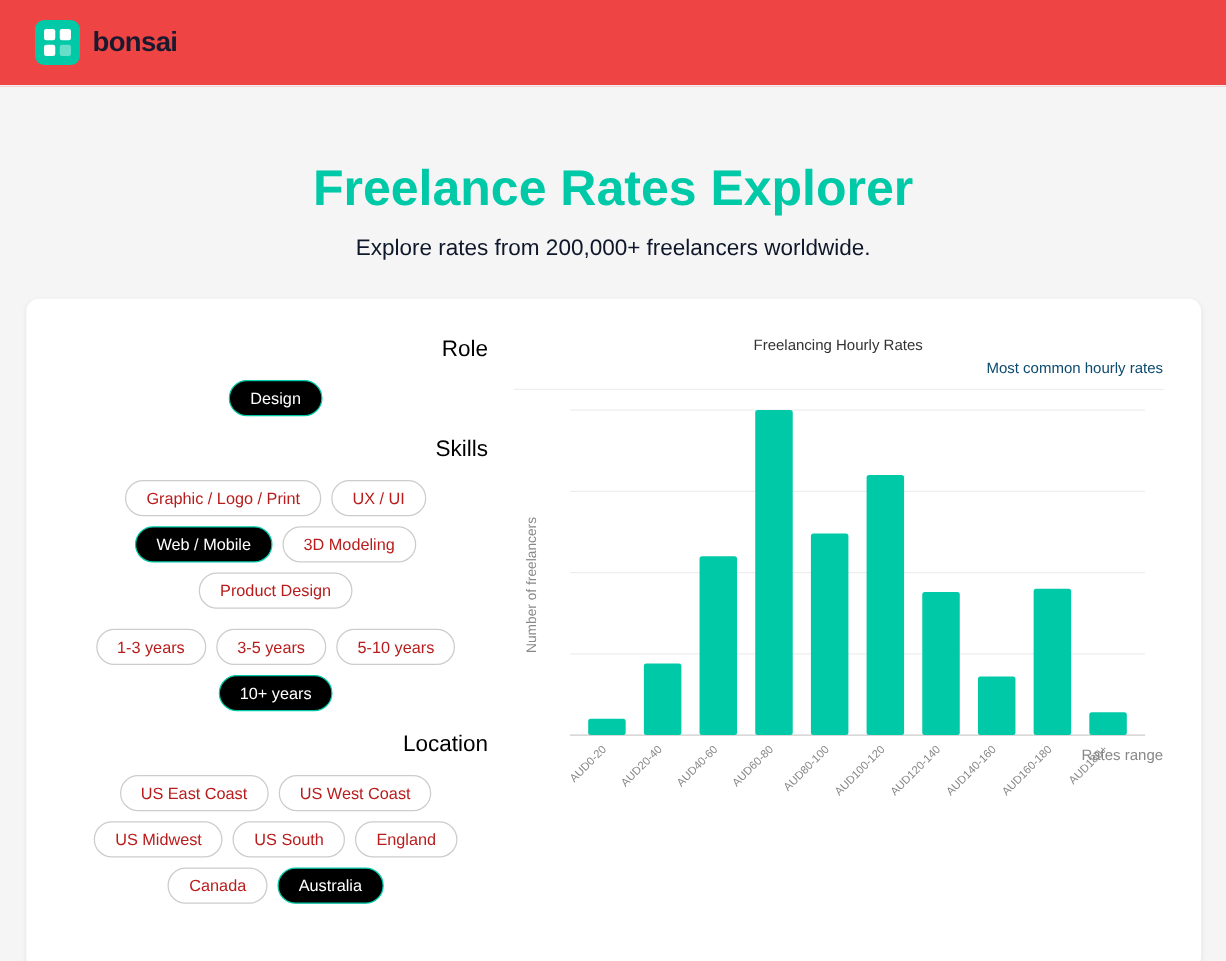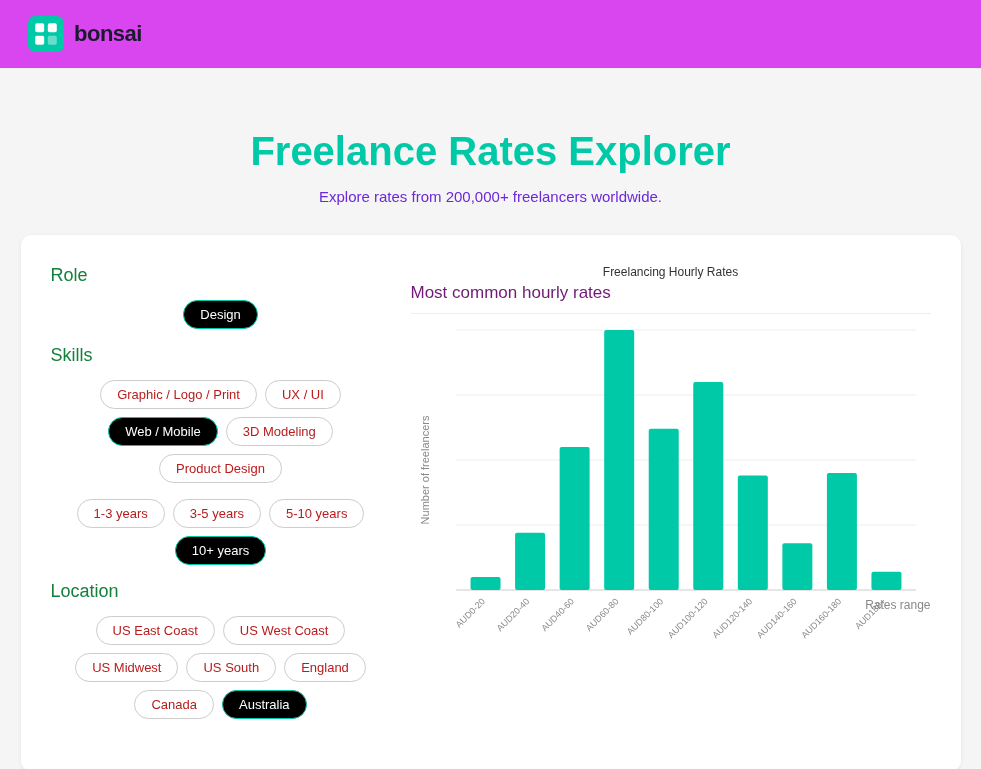--- a/index.html
+++ b/index.html
@@ -2,21 +2,21 @@
 <html><head>
   <meta charset="utf-8">
   <style>
     * { box-sizing: border-box; margin: 0; padding: 0; }
     body {
       background: #f5f5f5;
       font-family: -apple-system, BlinkMacSystemFont, 'Segoe UI', sans-serif;
       color: #333;
     }
     header {
-      background: #d946ef;
+      background: #ef4444;
       padding: 16px 28px;
       display: flex;
       align-items: center;
       border-bottom: 1px solid #eee;
     }
     .logo-wrap {
       display: flex;
       align-items: center;
       gap: 10px;
     }
@@ -34,45 +34,45 @@
       text-align: center;
       padding: 60px 20px 30px;
     }
     .hero-title {
       font-size: 40px;
       font-weight: 700;
       color: #00c9a7;
       margin-bottom: 14px;
     }
     .hero-sub {
-      font-size: 15px;
-      color: #6d28d9;
+      font-size: 18px;
+      color: #0f172a;
     }
     .card {
       background: #fff;
       border-radius: 10px;
       margin: 0 auto 40px;
       max-width: 940px;
       padding: 30px 30px 36px;
       box-shadow: 0 1px 4px rgba(0,0,0,0.07);
       display: flex;
       gap: 20px;
     }
     .left-panel {
       width: 340px;
       flex-shrink: 0;
     }
     .right-panel {
       flex: 1;
     }
     .section-title {
-      text-align: left;
+      text-align: right;
       font-size: 18px;
       font-weight: 500;
-      color: #15803d;
+      color: #000000;
       margin-bottom: 14px;
     }
     .pill-group {
       display: flex;
       flex-wrap: wrap;
       gap: 8px;
       justify-content: center;
       margin-bottom: 16px;
     }
     .pill {
@@ -96,23 +96,23 @@
       color: #00c9a7;
     }
     .chart-title {
       font-size: 12px;
       font-weight: 400;
       color: #333;
       text-align: center;
       margin-bottom: 4px;
     }
     .chart-sub {
-      font-size: 17px;
-      color: #701a75;
-      text-align: left;
+      font-size: 12px;
+      color: #0c4a6e;
+      text-align: right;
       margin-bottom: 10px;
     }
     .x-axis-label {
       text-align: right;
       font-size: 12px;
       color: #888;
       margin-top: 4px;
     }
     .divider {
       border: none;

